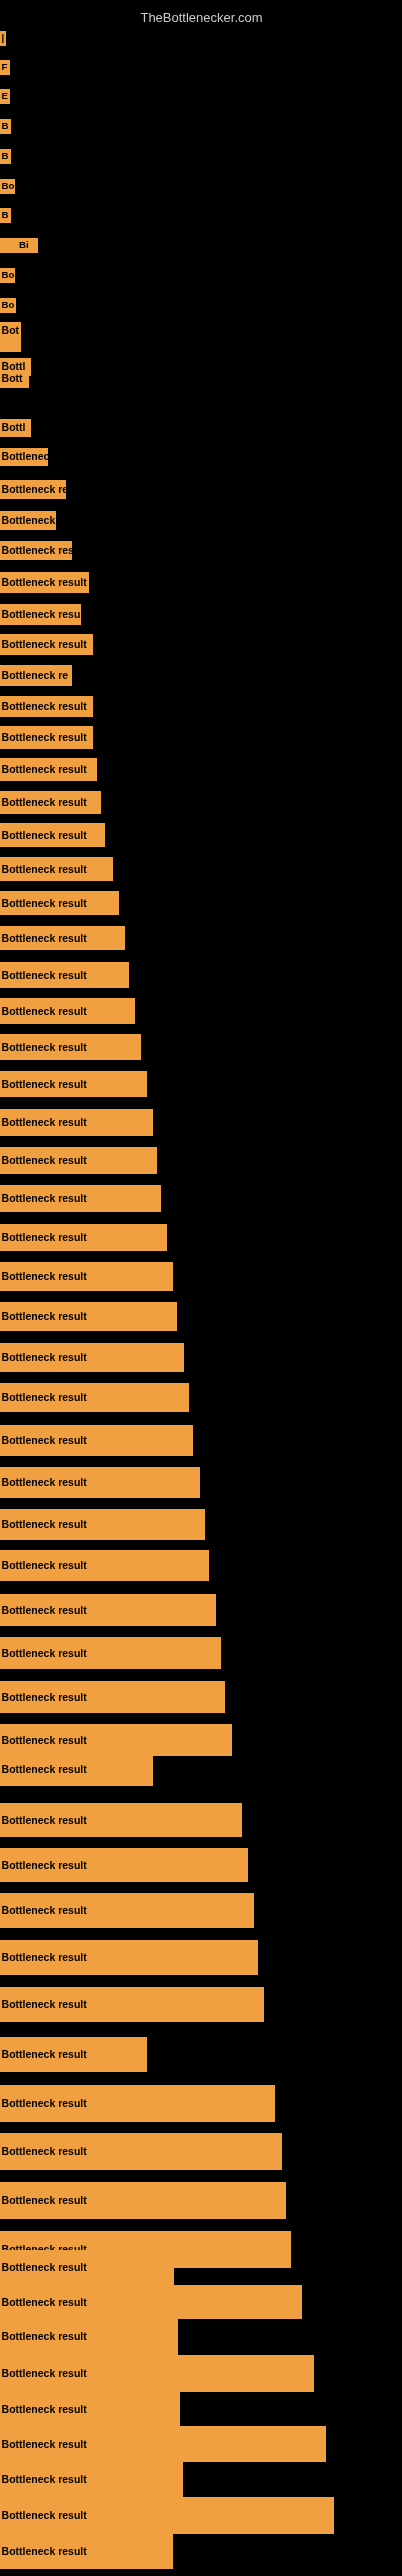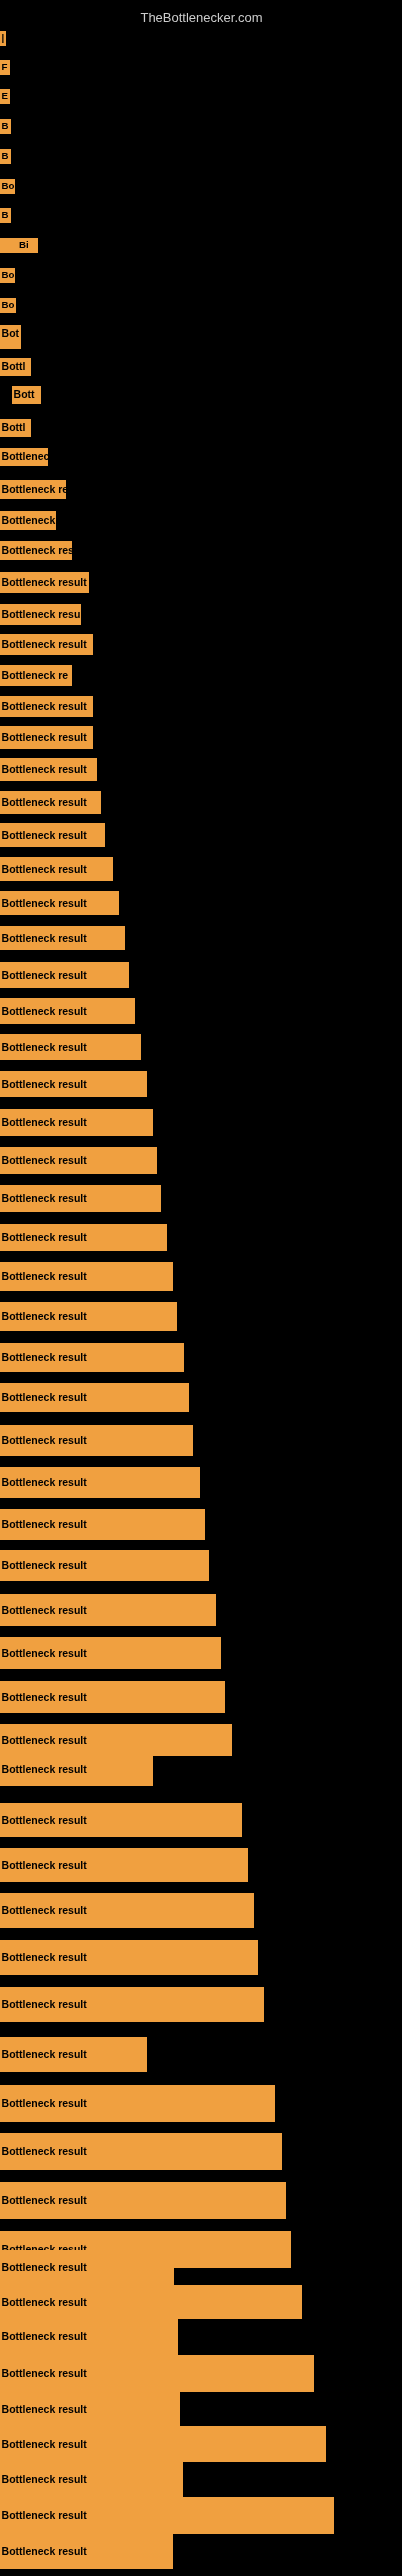--- a/index.html
+++ b/index.html
@@ -72,26 +72,26 @@
 <div class="bar-container" style="top: 238px; height: 14.5px;">
     <span class="bar-label" style="width: 14.5px; height: 14.5px; font-size: 9.7px; line-height: 14.5px; padding: 0px 19px; overflow: hidden;">Bi</span>
   </div>
 <div class="bar-container" style="top: 268px; height: 14.5px;">
     <span class="bar-label" style="width: 14.5px; height: 14.5px; font-size: 9.7px; line-height: 14.5px; padding: 0px 1.6px; overflow: hidden;">Bo</span>
   </div>
 <div class="bar-container" style="top: 298px; height: 14.5px;">
     <span class="bar-label" style="width: 16px; height: 14.5px; font-size: 9.7px; line-height: 14.5px; padding: 0px 1.6px; overflow: hidden;">Bo</span>
   </div>
 <div class="bar-container" style="top: 328px; height: 17.7px;">
-    <span class="bar-label" style="width: 21px; height: 24px; font-size: 10.5px; line-height: 17.7px; padding: 0px 1.6px; overflow: hidden;">Bot</span>
+    <span class="bar-label" style="width: 21px; height: 30px; font-size: 10.5px; line-height: 17.7px; padding: 0px 1.6px; overflow: hidden;">Bot</span>
   </div>
 <div class="bar-container" style="top: 358px; height: 17.7px;">
     <span class="bar-label" style="width: 31px; height: 17.7px; font-size: 10.5px; line-height: 17.7px; padding: 0px 1.6px; overflow: hidden;">Bottl</span>
   </div>
-<div class="bar-container" style="top: 388px; height: 14px; padding-left: 12px;">
+<div class="bar-container" style="top: 372px; height: 14px;">
     <span class="bar-label" style="width: 29px; height: 17.7px; font-size: 10.5px; line-height: 17.7px; padding: 0px 1.6px; overflow: hidden;">Bott</span>
   </div>
 <div class="bar-container" style="top: 419px; height: 17.7px;">
     <span class="bar-label" style="width: 31px; height: 17.7px; font-size: 10.5px; line-height: 17.7px; padding: 0px 1.6px; overflow: hidden;">Bottl</span>
   </div>
 <div class="bar-container" style="top: 448px; height: 17.7px;">
     <span class="bar-label" style="width: 48px; height: 17.7px; font-size: 10.5px; line-height: 17.7px; padding: 0px 1.6px; overflow: hidden;">Bottlenec</span>
   </div>
 <div class="bar-container" style="top: 480px; height: 19.3px;">
     <span class="bar-label" style="width: 66px; height: 19.3px; font-size: 10.5px; line-height: 19.3px; padding: 0px 1.6px; overflow: hidden;">Bottleneck res</span>

